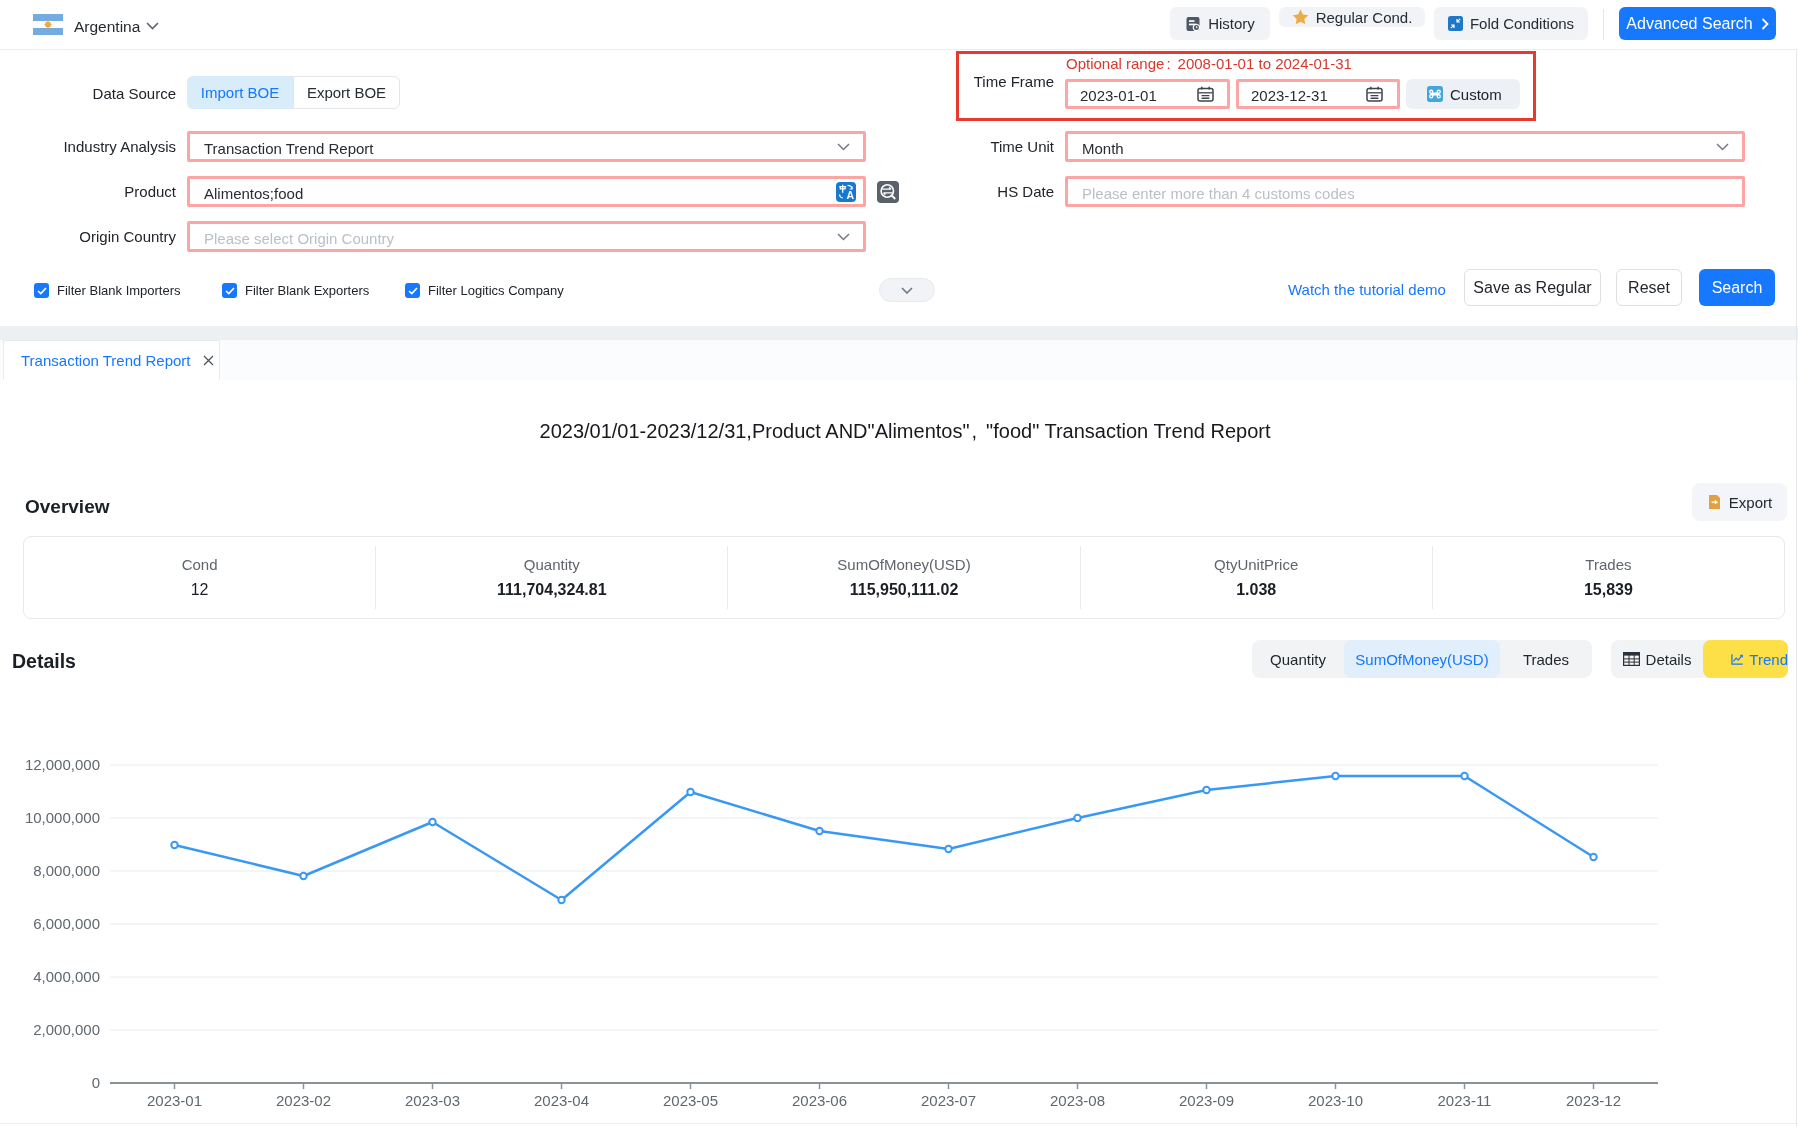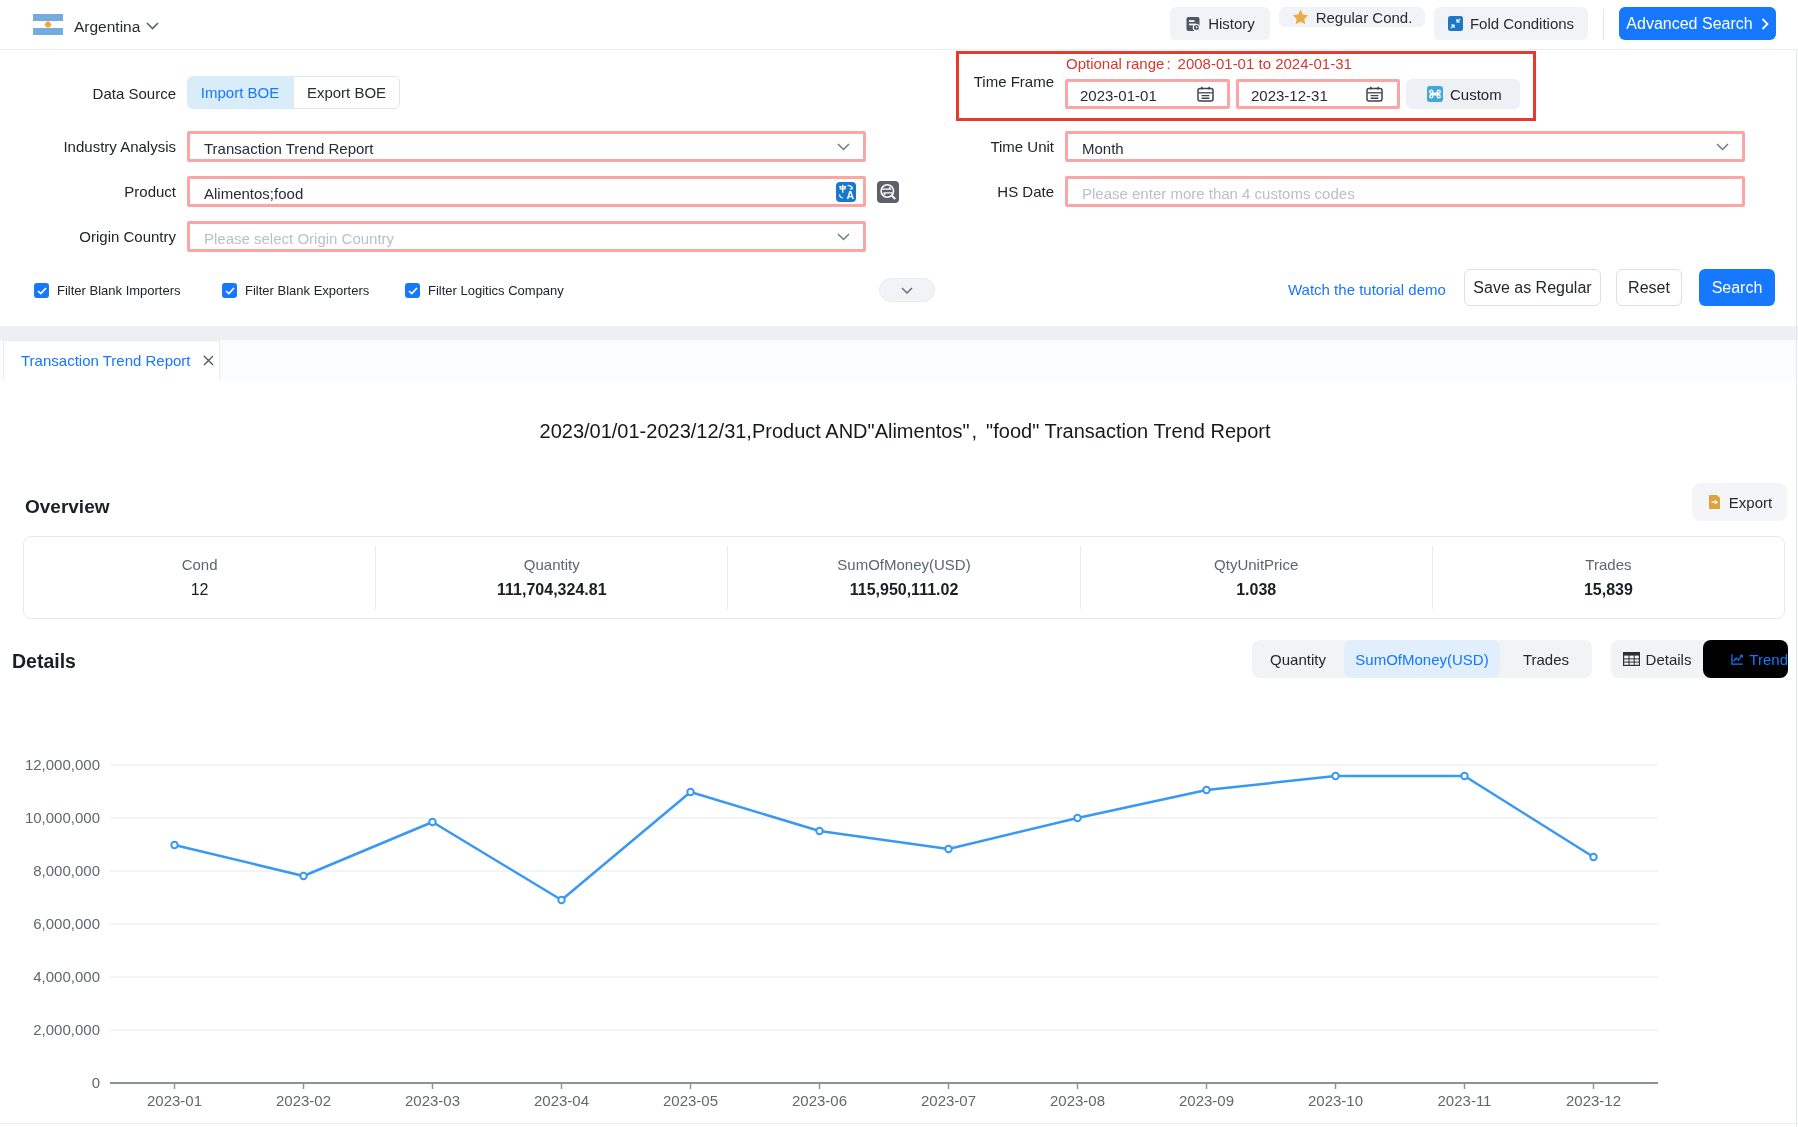--- a/index.html
+++ b/index.html
@@ -218,21 +218,21 @@
 </div>
 <div class="abs" style="left:1611px;top:640px;width:177px;height:38px;background:#f2f3f5;border-radius:8px;display:flex;font-size:15px;color:#23282e;">
   <span style="width:92px;display:flex;align-items:center;justify-content:center;">
     <svg width="17" height="14" viewBox="0 0 17 14" style="margin-right:6px;">
       <rect x="0.6" y="0.6" width="15.8" height="12.8" fill="none" stroke="#2a3138" stroke-width="1.2"></rect>
       <rect x="0.6" y="0.6" width="15.8" height="3.0" fill="#2a3138"></rect>
       <path d="M0.6 6.9 H16.4 M0.6 10.1 H16.4 M6 1 V13.4 M11.2 1 V13.4" stroke="#2a3138" stroke-width="1"></path>
     </svg>
     Details
   </span>
-  <span style="width:85px;background:#000000;border-radius:8px;display:flex;align-items:center;justify-content:center;color:#1677ff;padding-left:28px;">
+  <span style="width:85px;background:#fde047;border-radius:8px;display:flex;align-items:center;justify-content:center;color:#1677ff;padding-left:28px;">
     <svg width="16" height="15" viewBox="0 0 16 15" style="margin-right:6px;">
       <path d="M1.2 0.8 V13.4 H15.2" fill="none" stroke="#1677ff" stroke-width="1.6"></path>
       <path d="M3.2 9.8 L6.6 5.6 L9.4 8.2 L14.2 2.2" fill="none" stroke="#1677ff" stroke-width="1.6"></path>
       <path d="M14.6 5.0 V2.0 H11.6" fill="none" stroke="#1677ff" stroke-width="1.6"></path>
     </svg>
     Trend
   </span>
 </div>
 
 <svg class="abs" style="left:0;top:700px;" width="1798" height="420" viewBox="0 0 1798 420">

